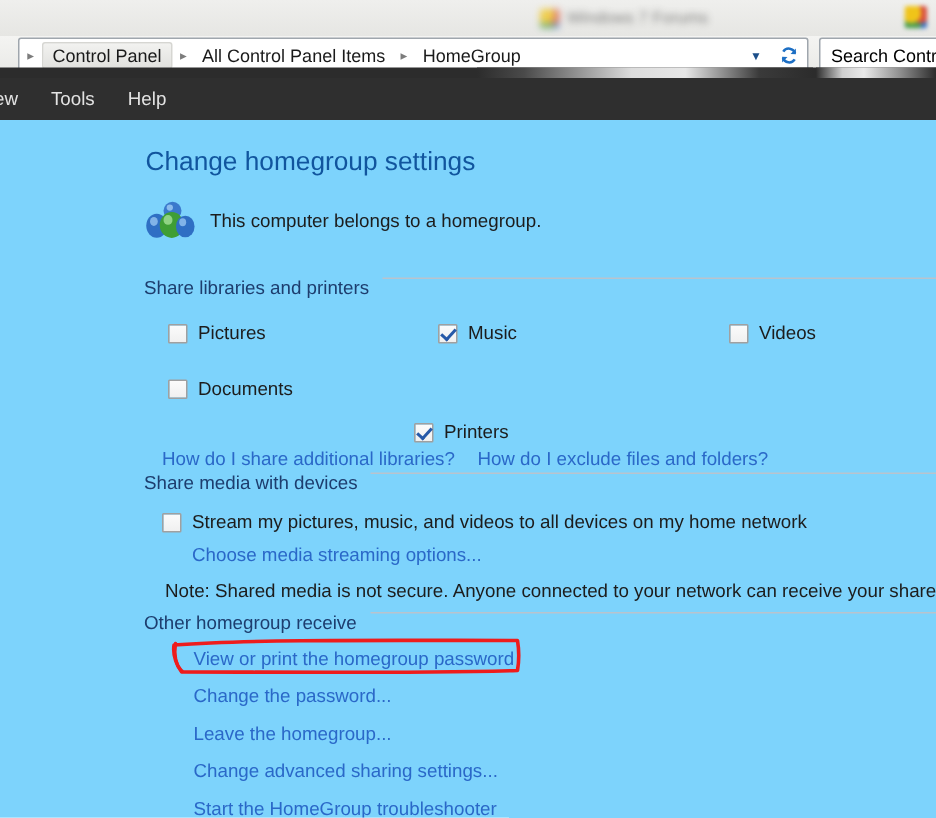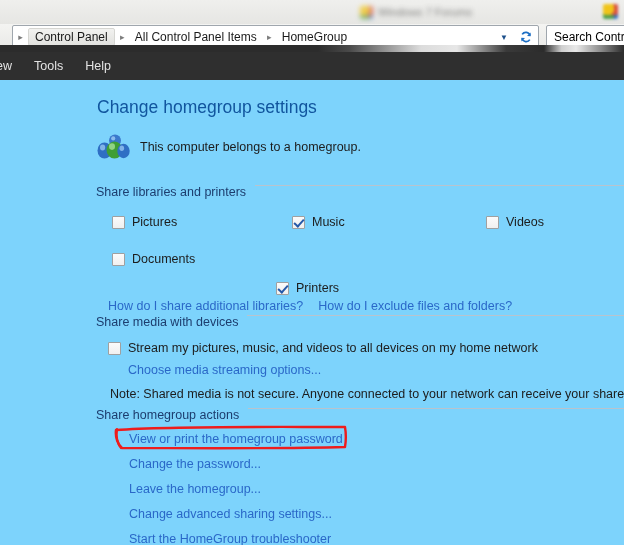--- a/index.html
+++ b/index.html
@@ -412,21 +412,21 @@
       <label class="cb-item" style="left:12px; top:26px;">
         <span class="cb"></span>
         <span class="cb-label">Stream my pictures, music, and videos to all devices on my home network</span>
       </label>
       <span class="stack-link" style="left:32px; top:48px;">Choose media streaming options...</span>
       <span class="note" style="left:14px; top:72px;">Note: Shared media is not secure. Anyone connected to your network can receive your shared me</span>
     </div>
 
     <div class="section" style="top:328px;">
       <div class="section-head">
-        <span class="section-head-label">Share homegroup actions</span>
+        <span class="section-head-label">Other homegroup receive</span>
         <span class="section-rule"></span>
       </div>
       <span class="stack-link" style="left:33px; top:24px;">View or print the homegroup password</span>
       <span class="stack-link" style="left:33px; top:49px;">Change the password...</span>
       <span class="stack-link" style="left:33px; top:74px;">Leave the homegroup...</span>
       <span class="stack-link" style="left:33px; top:99px;">Change advanced sharing settings...</span>
       <span class="stack-link" style="left:33px; top:124px;">Start the HomeGroup troubleshooter</span>
     </div>
 
   </div>

